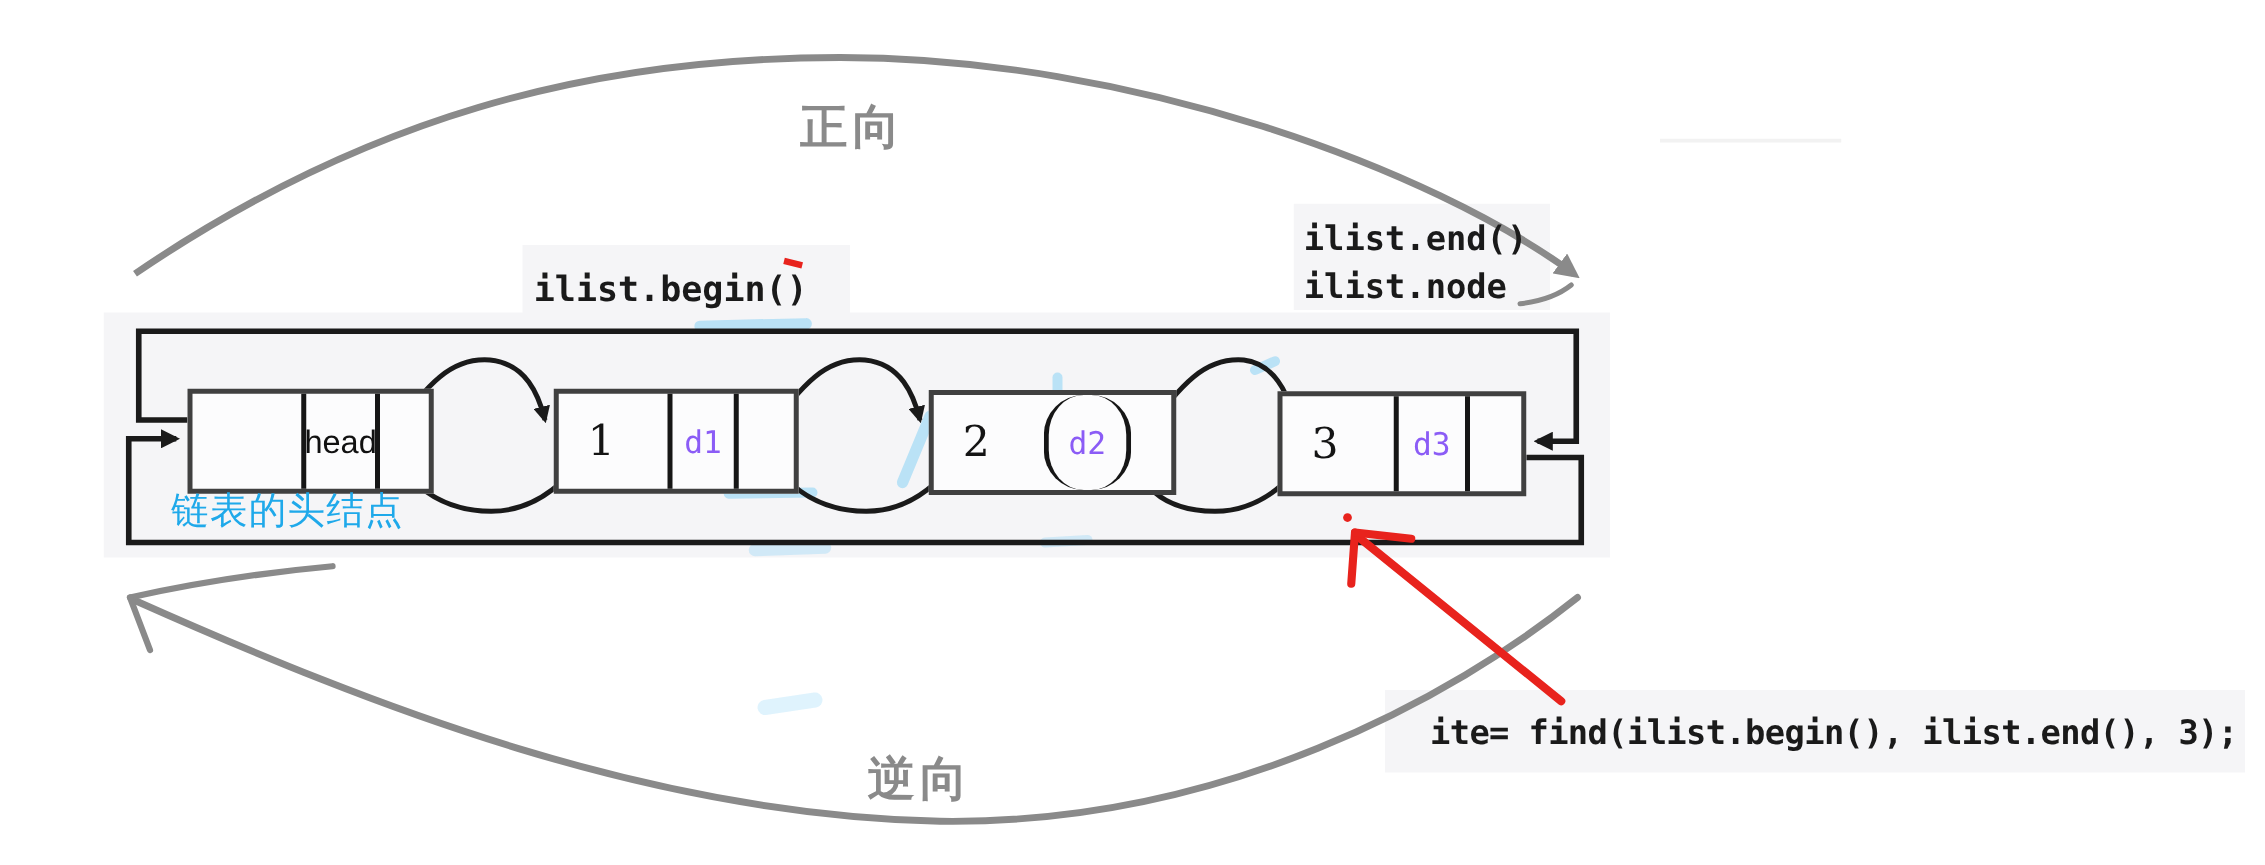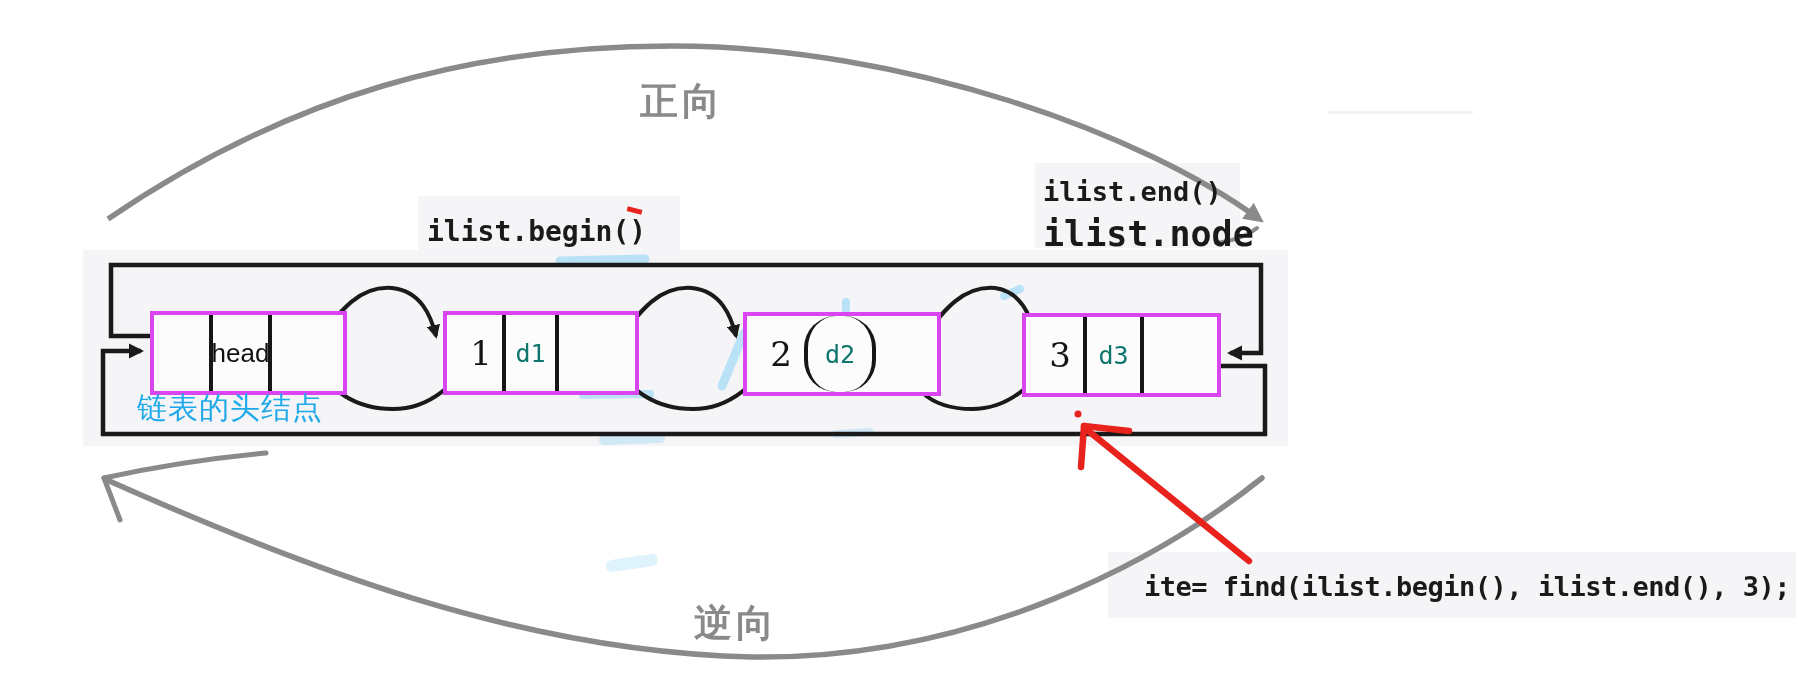--- a/index.html
+++ b/index.html
@@ -1,26 +1,26 @@
 <!DOCTYPE html>
 <html><head>
 <meta charset="utf-8">
 <style>
   html,body{margin:0;padding:0;background:#ffffff;}
   #stage{position:relative;width:1812px;height:692px;background:#ffffff;overflow:hidden;
          font-family:"Liberation Sans",sans-serif;}
   .band{position:absolute;background:#f5f5f7;}
   svg.overlay{position:absolute;left:0;top:0;}
-  .node{position:absolute;display:flex;border:4px solid #d946ef;background:#fcfcfd;box-sizing:border-box;}
+  .node{position:absolute;display:flex;border:4px solid #404040;background:#fcfcfd;box-sizing:border-box;gap:32px;}
   .cell{position:relative;box-sizing:border-box;display:flex;align-items:center;justify-content:center;}
   .cell.mid{border-left:4px solid #161616;border-right:4px solid #161616;}
   .num{position:absolute;left:18px;top:18px;width:32px;text-align:center;
        font-family:"DejaVu Serif",serif;font-size:34px;color:#141414;}
   .head-label{font-family:"Liberation Sans",sans-serif;font-size:26px;color:#111;}
-  .d-label{font-family:"DejaVu Sans Mono",monospace;font-size:25px;color:#0f766e;}
+  .d-label{font-family:"DejaVu Sans Mono",monospace;font-size:25px;color:#8b5cf6;}
   .mono-label{position:absolute;font-family:"DejaVu Sans Mono",monospace;font-weight:bold;
               color:#1a1a1a;white-space:pre;text-align:center;}
   .cjk{position:absolute;font-weight:bold;color:#8a8a8a;letter-spacing:4px;font-size:38px;}
   .headnote{position:absolute;color:#1fa9ea;font-size:30px;letter-spacing:1px;white-space:pre;}
   .redtick{position:absolute;left:627px;top:208px;width:15px;height:5px;background:#e8231d;
            transform:rotate(14deg);}
   .faintline{position:absolute;left:1328px;top:111px;width:145px;height:3px;background:#f2f2f2;}
 </style>
 </head>
 <body>
@@ -127,18 +127,18 @@
     <div class="cell" style="flex:1;"></div>
   </div>
 
   <div class="cjk" style="left:640px;top:76px;">正向</div>
   <div class="cjk" style="left:694px;top:598px;">逆向</div>
 
   <div class="mono-label" style="left:427px;top:215px;font-size:28px;">ilist.begin()</div>
   <div class="redtick"></div>
 
   <div class="mono-label" style="left:1043px;top:176px;font-size:27px;">ilist.end()</div>
-  <div class="mono-label" style="left:1043px;top:214px;font-size:35px;">ilist.node</div>
+  <div class="mono-label" style="left:1043px;top:214px;font-size:27px;">ilist.node</div>
 
   <div class="headnote" style="left:137px;top:388px;">链表的头结点</div>
 
   <div class="mono-label" style="left:1130px;top:571px;font-size:27px;letter-spacing:-0.5px;margin-left:14px;">ite= find(ilist.begin(), ilist.end(), 3);</div>
 </div>
 
 </body></html>

